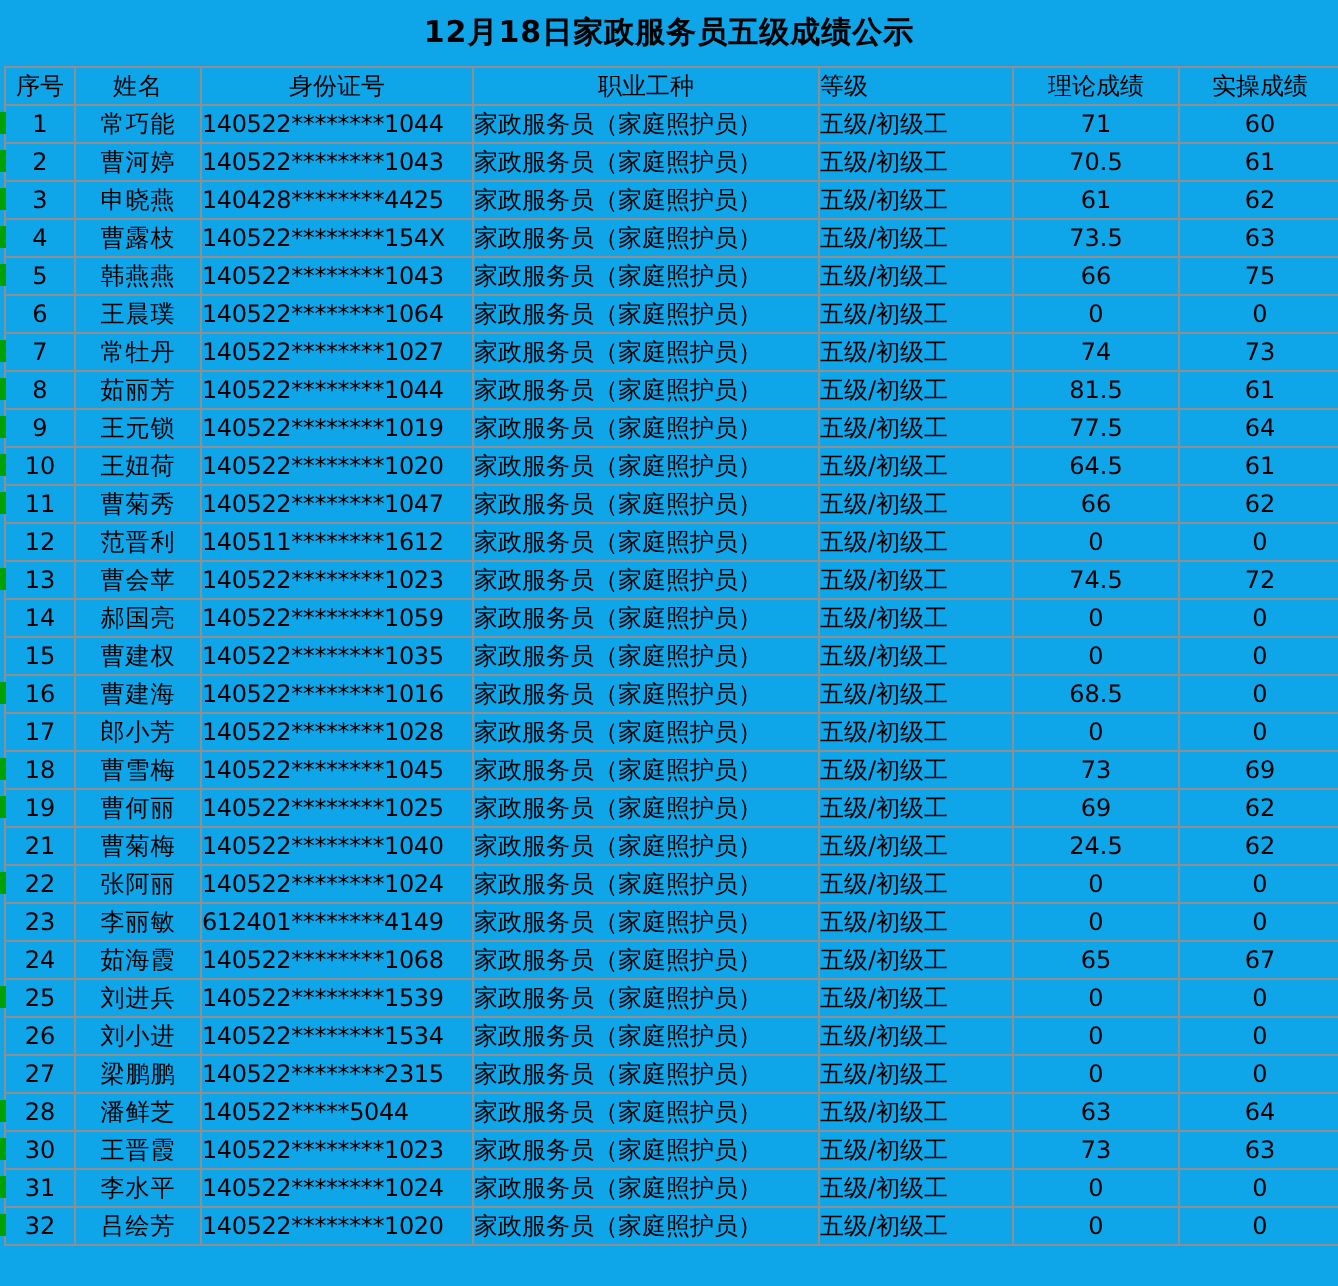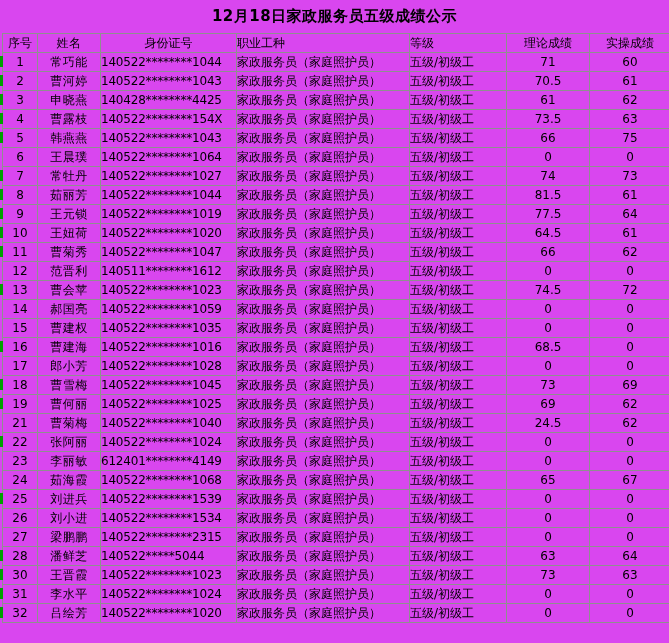--- a/index.html
+++ b/index.html
@@ -11,21 +11,21 @@
     width: 669px;
     height: 643px;
     font-family: "DejaVu Sans", "Liberation Sans", sans-serif;
     color: #000000;
     overflow: hidden;
   }
   .sheet {
     position: relative;
     width: 669px;
     height: 643px;
-    background: #d946ef;
+    background: #0ea5e9;
   }
   .title-row {
     height: 33px;
     display: flex;
     align-items: center;
     justify-content: center;
   }
   .title {
     font-size: 15px;
     font-weight: bold;
@@ -52,21 +52,21 @@
     text-align: center;
     font-size: 12.5px;
     font-weight: bold;
     height: 20px;
     line-height: 20px;
     margin-left: 44px;
   }
   .c-idx { width: 34px; text-align: center; }
   .c-name { width: 62px; text-align: center; letter-spacing: 0.5px; }
   .c-id { width: 135px; text-align: center; }
-  .c-job { width: 172px; text-align: left; }
+  .c-job { width: 172px; text-align: center; }
   .c-level { width: 96px; text-align: left; }
   .c-theory { width: 82px; text-align: center; }
   .c-prac { width: 80px; text-align: center; }
   tbody .c-idx { color: #000; }
   tbody .c-name { font-size: 12.5px; }
   tbody .c-id { font-size: 12px; letter-spacing: -0.2px; text-align: left; padding-left: 2px; }
   tbody .c-job { font-size: 12px; text-align: left; padding-left: 1px; }
   tbody .c-level { font-size: 12px; text-align: left; padding-left: 2px; }
   .marker {
     position: absolute;

